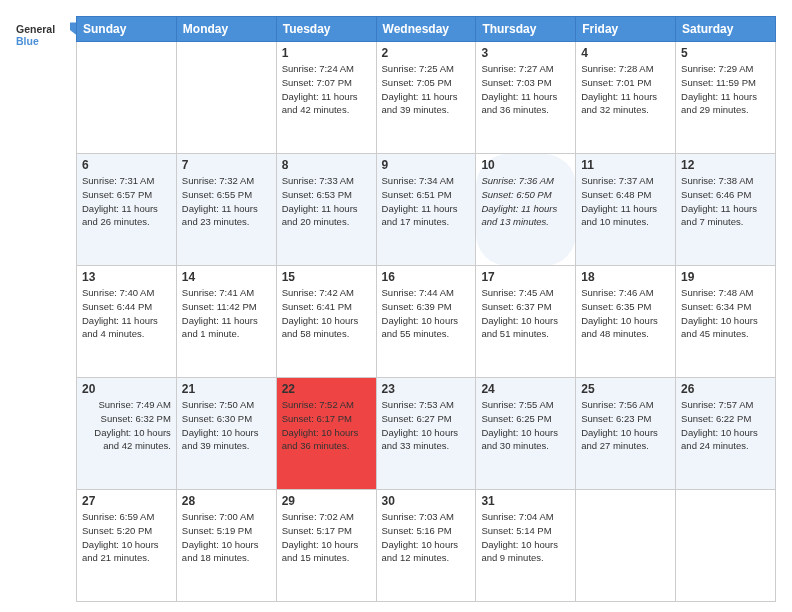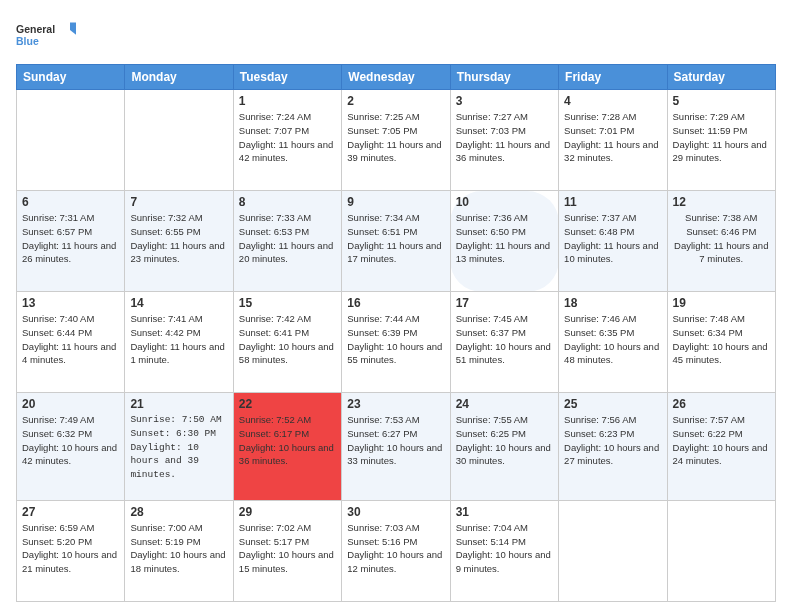--- a/index.html
+++ b/index.html
@@ -8,21 +8,21 @@
       background: #fff;
       width: 792px;
       height: 612px;
       overflow: hidden;
     }
     .page {
       width: 792px;
       height: 612px;
       padding: 16px 16px 10px 16px;
       display: flex;
-      flex-direction: column;
+      flex-direction: row;
     }
     .header {
       display: flex;
       align-items: flex-start;
       justify-content: space-between;
       margin-bottom: 8px;
     }
     .logo {
       display: flex;
       align-items: center;
@@ -165,48 +165,48 @@
 Daylight: 11 hours and 20 minutes.</div>
           </td>
           <td style="background: rgb(240, 245, 251);">
             <span class="day-num">9</span>
             <div class="day-info" style="white-space: pre-line;">Sunrise: 7:34 AM
 Sunset: 6:51 PM
 Daylight: 11 hours and 17 minutes.</div>
           </td>
           <td style="background: rgb(240, 245, 251); border-radius: 32px;">
             <span class="day-num">10</span>
-            <div class="day-info" style="white-space: pre-line;">Sunrise: 7:36 AM
+            <div class="day-info" style="white-space: pre-line; font-style: italic;">Sunrise: 7:36 AM
 Sunset: 6:50 PM
 Daylight: 11 hours and 13 minutes.</div>
           </td>
           <td style="background: rgb(240, 245, 251);">
             <span class="day-num">11</span>
             <div class="day-info" style="white-space: pre-line;">Sunrise: 7:37 AM
 Sunset: 6:48 PM
 Daylight: 11 hours and 10 minutes.</div>
           </td>
           <td style="background: rgb(240, 245, 251);">
             <span class="day-num">12</span>
-            <div class="day-info" style="white-space: pre-line; text-align: center;">Sunrise: 7:38 AM
+            <div class="day-info" style="white-space: pre-line;">Sunrise: 7:38 AM
 Sunset: 6:46 PM
 Daylight: 11 hours and 7 minutes.</div>
           </td>
         </tr>
         <tr>
           <td>
             <span class="day-num">13</span>
             <div class="day-info" style="white-space: pre-line;">Sunrise: 7:40 AM
 Sunset: 6:44 PM
 Daylight: 11 hours and 4 minutes.</div>
           </td>
           <td>
             <span class="day-num">14</span>
             <div class="day-info" style="white-space: pre-line;">Sunrise: 7:41 AM
-Sunset: 4:42 PM
+Sunset: 11:42 PM
 Daylight: 11 hours and 1 minute.</div>
           </td>
           <td>
             <span class="day-num">15</span>
             <div class="day-info" style="white-space: pre-line;">Sunrise: 7:42 AM
 Sunset: 6:41 PM
 Daylight: 10 hours and 58 minutes.</div>
           </td>
           <td>
             <span class="day-num">16</span>
@@ -229,27 +229,27 @@
           <td>
             <span class="day-num">19</span>
             <div class="day-info" style="white-space: pre-line;">Sunrise: 7:48 AM
 Sunset: 6:34 PM
 Daylight: 10 hours and 45 minutes.</div>
           </td>
         </tr>
         <tr>
           <td style="background: rgb(240, 245, 251);">
             <span class="day-num">20</span>
-            <div class="day-info" style="white-space: pre-line;">Sunrise: 7:49 AM
+            <div class="day-info" style="white-space: pre-line; text-align: right;">Sunrise: 7:49 AM
 Sunset: 6:32 PM
 Daylight: 10 hours and 42 minutes.</div>
           </td>
           <td style="background: rgb(240, 245, 251);">
             <span class="day-num">21</span>
-            <div class="day-info" style="white-space: pre-line; font-family: Liberation Mono, monospace;">Sunrise: 7:50 AM
+            <div class="day-info" style="white-space: pre-line;">Sunrise: 7:50 AM
 Sunset: 6:30 PM
 Daylight: 10 hours and 39 minutes.</div>
           </td>
           <td style="background: #ef4444;">
             <span class="day-num">22</span>
             <div class="day-info" style="white-space: pre-line;">Sunrise: 7:52 AM
 Sunset: 6:17 PM
 Daylight: 10 hours and 36 minutes.</div>
           </td>
           <td style="background: rgb(240, 245, 251);">

